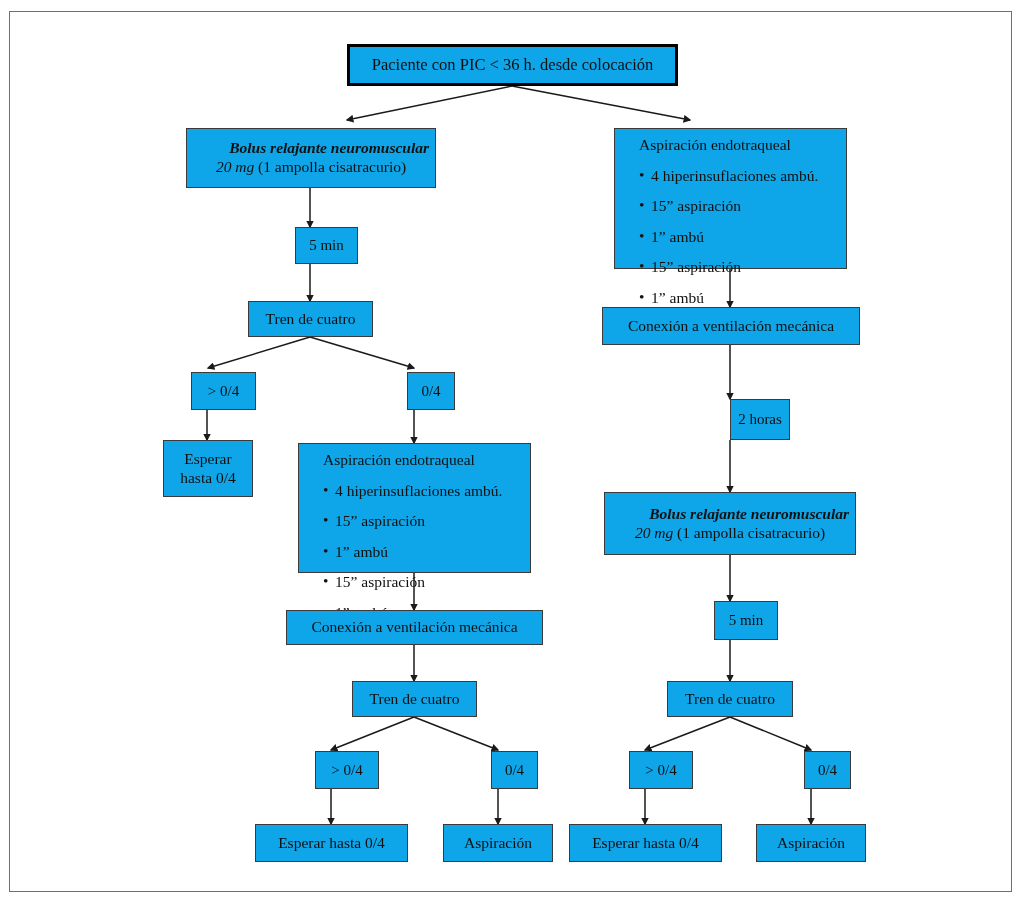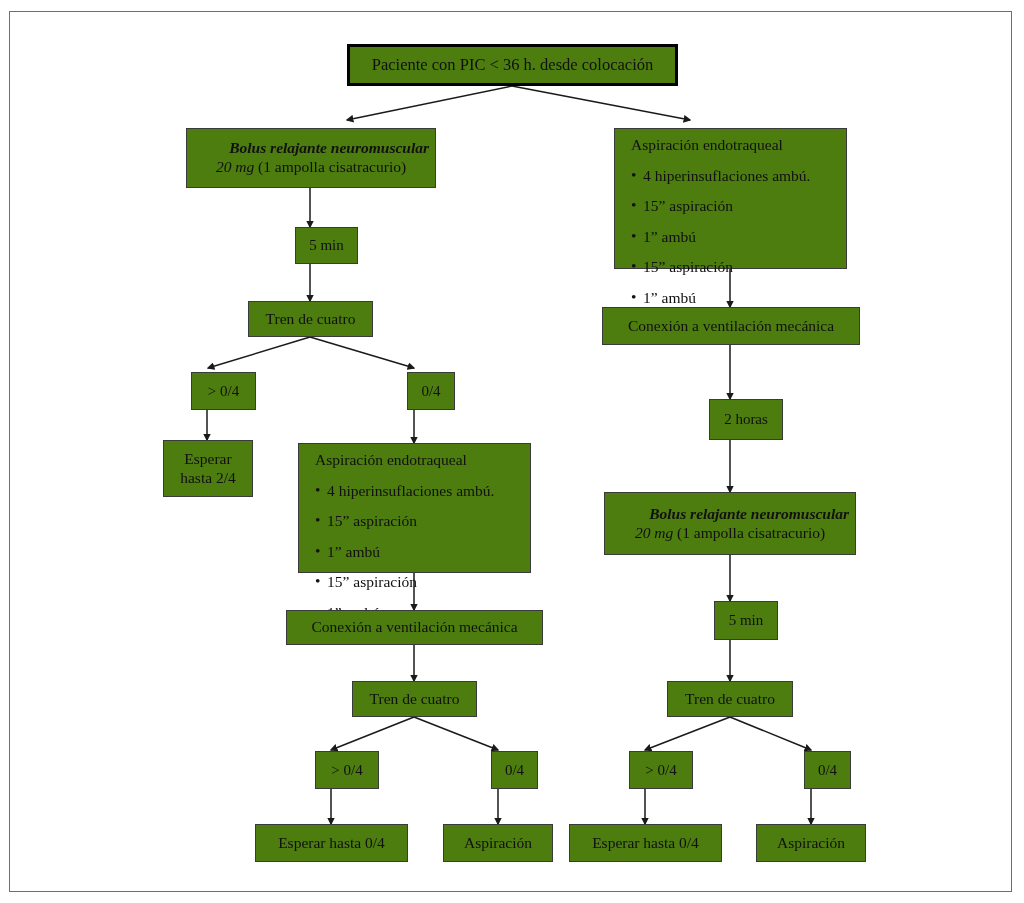--- a/index.html
+++ b/index.html
@@ -31,38 +31,38 @@
     left: 0;
     top: 0;
     width: 1024px;
     height: 903px;
     pointer-events: none;
   }
   .node {
     position: absolute;
     box-sizing: border-box;
     border: 1.2px solid #3a3a3a;
-    background: #4d7c0f;
+    background: #0ea5e9;
     display: flex;
     align-items: center;
     justify-content: center;
     text-align: center;
     line-height: 1.22;
     font-size: 15.5px;
     padding: 2px 6px;
   }
   .node.thick {
     border: 3px solid #000000;
     font-size: 16.5px;
   }
   .node.left-align {
     justify-content: flex-start;
     text-align: left;
     align-items: flex-start;
-    padding: 7px 10px 6px 16px;
+    padding: 7px 10px 6px 24px;
   }
   .node .inner {
     width: 100%;
   }
   .bolus .line1 {
     font-style: italic;
     font-weight: bold;
     display: block;
     white-space: nowrap;
     text-align: right;
@@ -168,21 +168,21 @@
     <span class="inner">&gt; 0/4</span>
   </div>
 
   <div class="node small-node" style="left:391px; top:372px; width:48px; height:38px;">
     <span class="inner">0/4</span>
   </div>
 
   <div class="node twoline" style="left:163px; top:440px; width:90px; height:57px;">
     <span class="inner">
       <span>Esperar</span><br>
-      <span>hasta 2/4</span>
+      <span>hasta 0/4</span>
     </span>
   </div>
 
   <div class="node left-align" style="left:298px; top:443px; width:233px; height:130px;">
     <span class="inner">
       <span class="asp-title">Aspiración endotraqueal</span>
       <ul class="asp-list">
         <li>4 hiperinsuflaciones ambú.</li>
         <li>15” aspiración</li>
         <li>1” ambú</li>
@@ -226,21 +226,21 @@
         <li>15” aspiración</li>
         <li>1” ambú</li>
       </ul>
     </span>
   </div>
 
   <div class="node" style="left:602px; top:307px; width:258px; height:38px;">
     <span class="inner">Conexión a ventilación mecánica</span>
   </div>
 
-  <div class="node small-node" style="left:693px; top:399px; width:74px; height:41px;">
+  <div class="node small-node" style="left:714px; top:399px; width:60px; height:41px;">
     <span class="inner">2 horas</span>
   </div>
 
   <div class="node bolus" style="left:604px; top:492px; width:252px; height:63px;">
     <span class="inner">
       <span class="line1">Bolus relajante neuromuscular</span>
       <span class="line2"><span class="dose">20 mg</span><span> (1 ampolla cisatracurio)</span></span>
     </span>
   </div>
 

